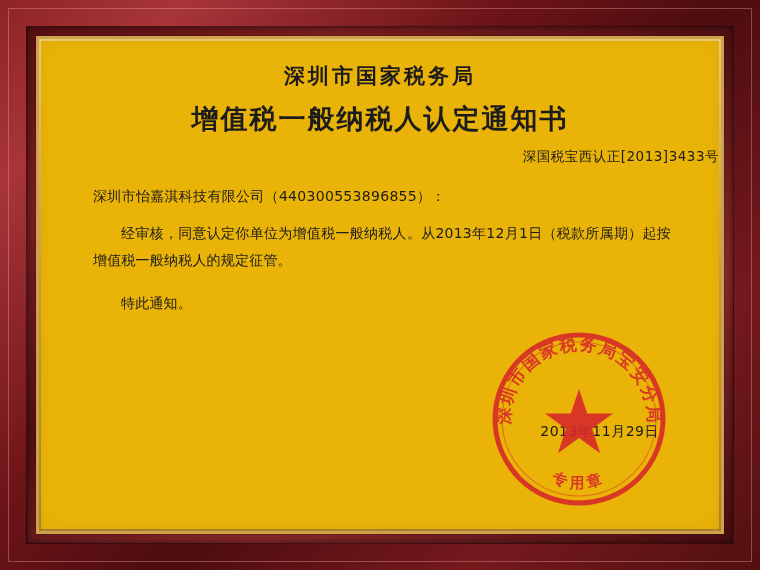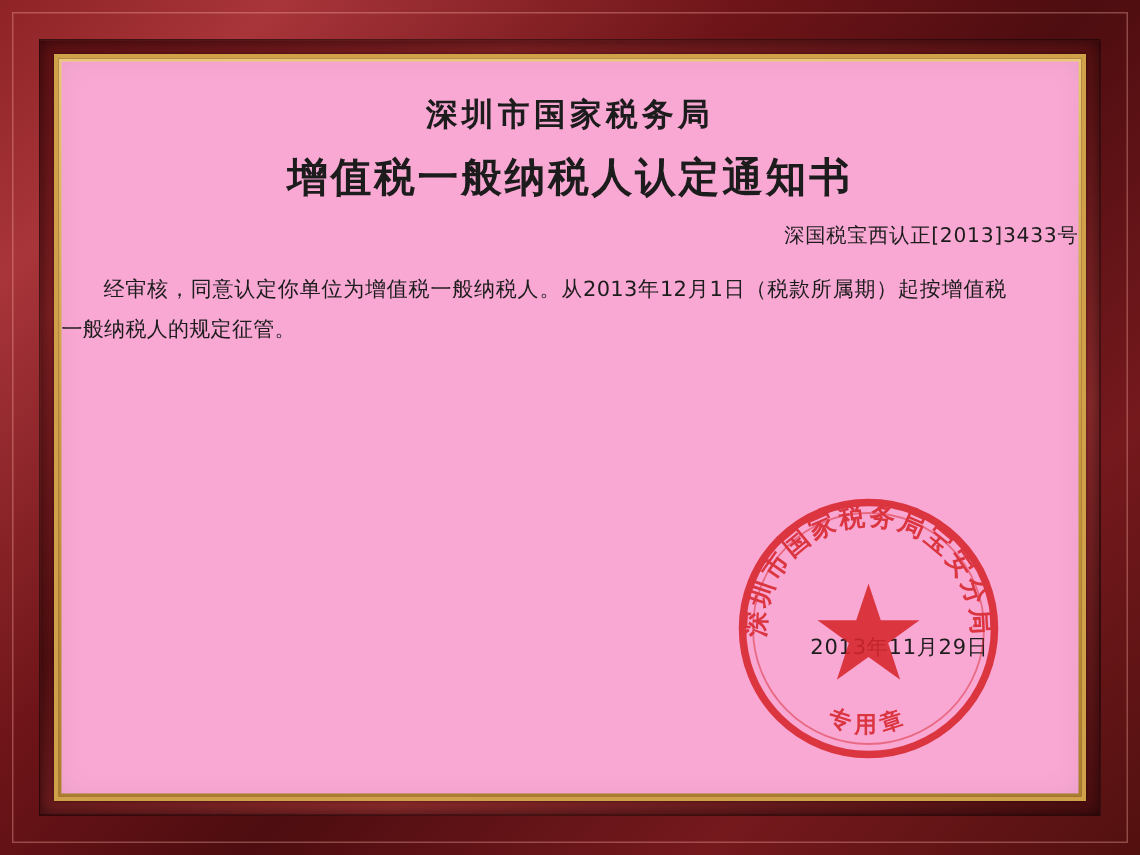--- a/index.html
+++ b/index.html
@@ -49,21 +49,21 @@
     width: 688px; height: 498px;
     box-sizing: border-box;
     border: 3px solid #cfa24a;
     background: linear-gradient(180deg, #e8c978 0%, #c59a3e 50%, #a87f2c 100%);
     box-shadow: 0 0 2px rgba(0,0,0,0.5);
   }
   .paper {
     position: absolute;
     left: 41px; top: 41px;
     width: 678px; height: 488px;
-    background: #f9a8d4;
+    background: #eab308;
     box-shadow: inset 0 0 18px rgba(0,0,0,0.06);
     overflow: hidden;
   }
 
   
   .cert-body {
     position: relative;
     width: 100%;
     height: 100%;
     font-family: "DejaVu Sans", "Liberation Sans", sans-serif;
@@ -100,20 +100,21 @@
     color: #1c1c1c;
     margin-top: 22px;
     padding-left: 52px;
     letter-spacing: 0.3px;
   }
   .para {
     font-size: 14px;
     color: #1c1c1c;
     line-height: 1.95;
     margin-top: 14px;
+    padding-left: 52px;
     padding-right: 48px;
     text-align: justify;
     text-indent: 28px;
     letter-spacing: 0.2px;
   }
   .para-notice {
     margin-top: 16px;
   }
 
   
@@ -149,23 +150,25 @@
 <div class="paper">
   <div class="cert-body">
 
     <div class="title-block">
       <div class="title-line1">深圳市国家税务局</div>
       <div class="title-line2">增值税一般纳税人认定通知书</div>
     </div>
 
     <div class="doc-number">深国税宝西认正[2013]3433号</div>
 
+    <div class="addressee">深圳市怡嘉淇科技有限公司（440300553896855）：</div>
 
     <div class="para">经审核，同意认定你单位为增值税一般纳税人。从2013年12月1日（税款所属期）起按增值税一般纳税人的规定征管。</div>
 
+    <div class="para para-notice">特此通知。</div>
 
     <div class="date-line">2013年11月29日</div>
 
     <div class="seal">
       <svg width="192" height="192" viewBox="0 0 192 192" xmlns="http://www.w3.org/2000/svg">
         <g fill="none" stroke="#d7262b">
           <circle cx="96" cy="96" r="84" stroke-width="5"></circle>
           <circle cx="96" cy="96" r="77" stroke-width="1.2" opacity="0.55"></circle>
         </g>
         <path id="sealTopArc" d="M 27 96 A 69 69 0 0 1 165 96" fill="none" stroke="none"></path>

